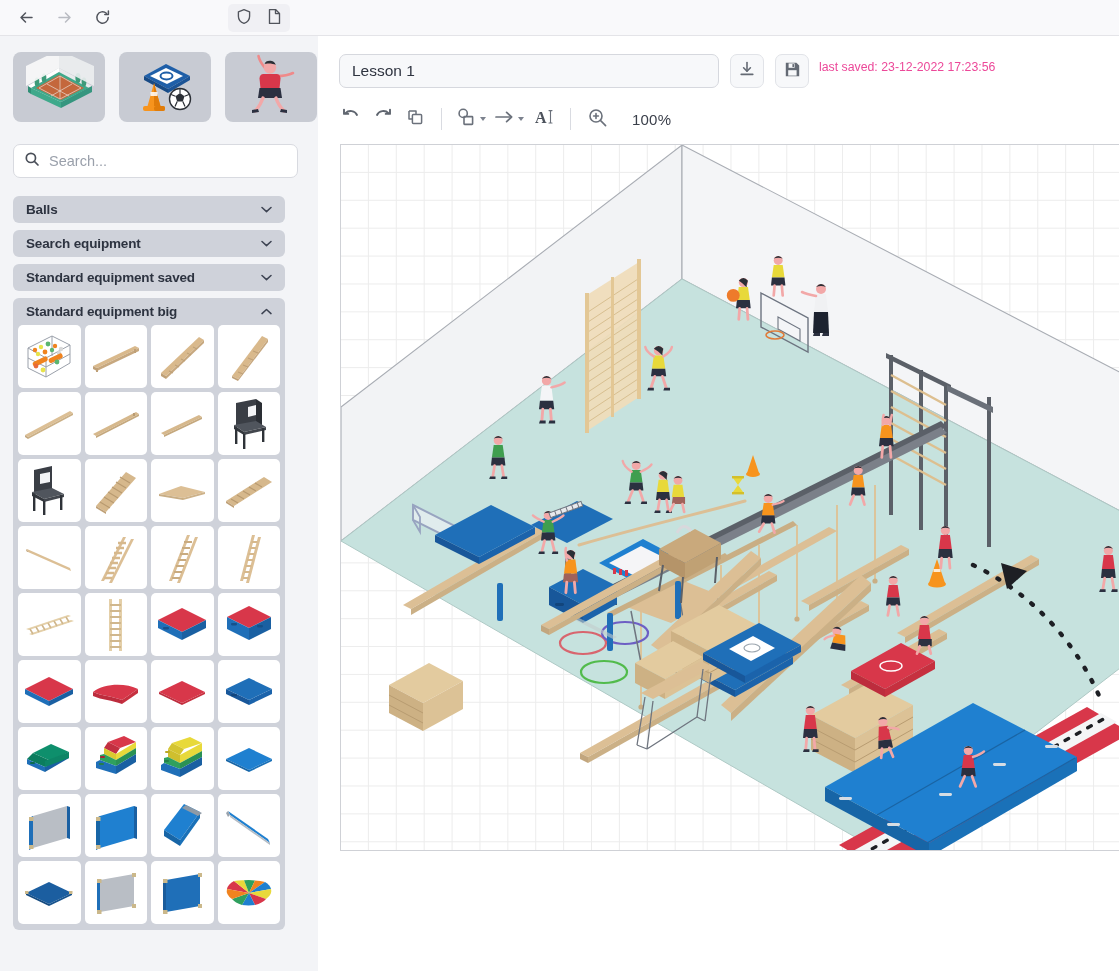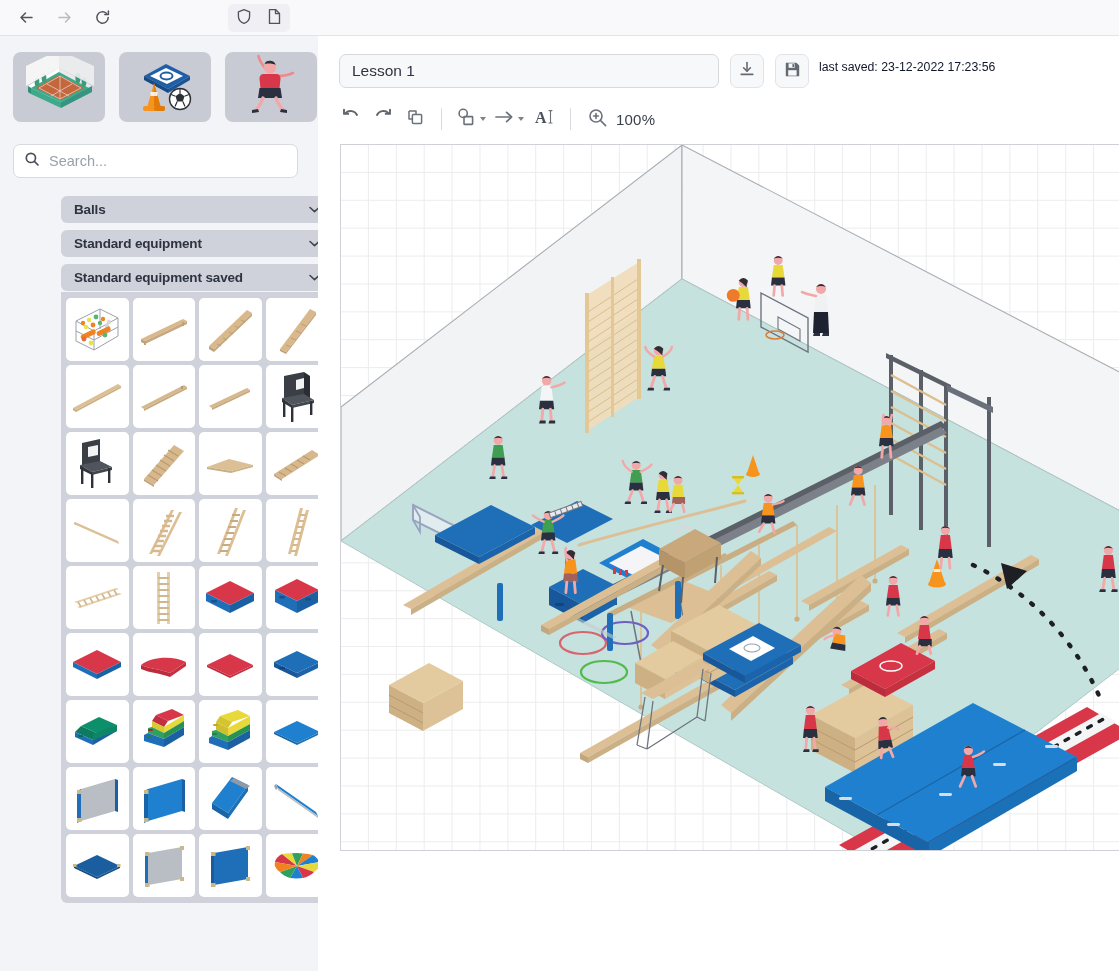--- a/index.html
+++ b/index.html
@@ -68,21 +68,21 @@
   #search-input {
     border: none; outline: none; background: transparent;
     margin-left: 9px; width: 225px;
     font-family: "Liberation Sans", sans-serif;
     font-size: 14.5px; color: #0f172a;
   }
   #search-input::placeholder { color: #9aa0ab; }
 
   #category-list {
     position: absolute; left: 13px; top: 160px; width: 292px;
-    bottom: 8px; overflow: hidden; margin-left: 48px;
+    bottom: 8px; overflow: hidden;
   }
   .cat { margin-bottom: 7px; }
   .cat-header {
     width: 272px; height: 27px;
     background: #cfd2da; border-radius: 6px;
     display: flex; align-items: center; justify-content: space-between;
     padding: 0 13px 0 13px;
     cursor: pointer;
   }
   .cat-header span.lbl {
@@ -127,41 +127,41 @@
     width: 34px; height: 34px;
     border: 1px solid #e1e3e8; border-radius: 7px;
     background: #f7f8fa;
     display: flex; align-items: center; justify-content: center;
     cursor: pointer;
   }
   #download-btn { left: 412px; }
   #save-btn { left: 457px; }
   #last-saved {
     position: absolute; left: 501px; top: 24px;
-    font-size: 12.3px; color: #0f172a;
+    font-size: 12.3px; color: #ec4899;
     white-space: nowrap;
   }
 
   #toolbar {
     position: absolute; left: 0; top: 62px; width: 801px; height: 42px;
     display: flex; align-items: center; padding-left: 18px; gap: 2px;
   }
   .tool {
     width: 30px; height: 30px;
     display: flex; align-items: center; justify-content: center;
     cursor: pointer; border-radius: 4px;
   }
   .tool-wide {
     min-width: 34px; height: 30px;
     display: flex; align-items: center; justify-content: center;
     gap: 2px; cursor: pointer; border-radius: 4px; padding: 0 3px;
   }
   .caret { width:0;height:0;border-left:3.5px solid transparent;border-right:3.5px solid transparent;border-top:4.5px solid #7c828e; }
   .tsep { width:1px; height: 22px; background: #d9dbe1; margin: 0 9px; }
-  #zoom-label { font-size: 15px; color: #3a3f4a; margin-left: 2px; letter-spacing: .2px; }
+  #zoom-label { font-size: 15px; color: #3a3f4a; margin-left: 18px; letter-spacing: .2px; }
 
   
   #canvas {
     position: absolute; left: 22px; top: 108px;
     width: 797px; height: 707px;
     background: #ffffff;
     border: 1px solid #cfd1d6;
     border-right: none;
     overflow: hidden;
   }
@@ -312,41 +312,49 @@
           <span class="chev">
             <svg width="11" height="7" viewBox="0 0 11 7" fill="none" stroke="#3d4352" stroke-width="1.5" stroke-linecap="round" stroke-linejoin="round">
                 <path d="M1 1.5L5.5 5.6 10 1.5"></path>
               </svg>
           </span>
         </div>
       </div>
 
       <div class="cat">
         <div class="cat-header">
-          <span class="lbl">Standard equipment</span>
+          <span class="lbl">Search equipment</span>
           <span class="chev">
             <svg width="11" height="7" viewBox="0 0 11 7" fill="none" stroke="#3d4352" stroke-width="1.5" stroke-linecap="round" stroke-linejoin="round">
                 <path d="M1 1.5L5.5 5.6 10 1.5"></path>
               </svg>
           </span>
         </div>
       </div>
 
       <div class="cat">
         <div class="cat-header">
           <span class="lbl">Standard equipment saved</span>
           <span class="chev">
             <svg width="11" height="7" viewBox="0 0 11 7" fill="none" stroke="#3d4352" stroke-width="1.5" stroke-linecap="round" stroke-linejoin="round">
                 <path d="M1 1.5L5.5 5.6 10 1.5"></path>
               </svg>
           </span>
         </div>
       </div>
 
       <div class="cat">
+        <div class="cat-header">
+          <span class="lbl">Standard equipment big</span>
+          <span class="chev">
+            <svg width="11" height="7" viewBox="0 0 11 7" fill="none" stroke="#3d4352" stroke-width="1.5" stroke-linecap="round" stroke-linejoin="round">
+                <path d="M1 5.6L5.5 1.5 10 5.6"></path>
+              </svg>
+          </span>
+        </div>
 
         <div class="cat-body">
 
           <div class="eq-cell">
             <svg width="54" height="50" viewBox="0 0 54 50">
               <g stroke="#9aa0aa" stroke-width="1" fill="none">
                 <path d="M6,16 L30,4 L48,13 L24,26 Z"></path>
                 <path d="M6,16 L6,36 M30,4 L30,24 M48,13 L48,31 M24,26 L24,45"></path>
                 <path d="M6,26 L24,35 L48,22 M6,36 L24,45 L48,31"></path>
               </g>

